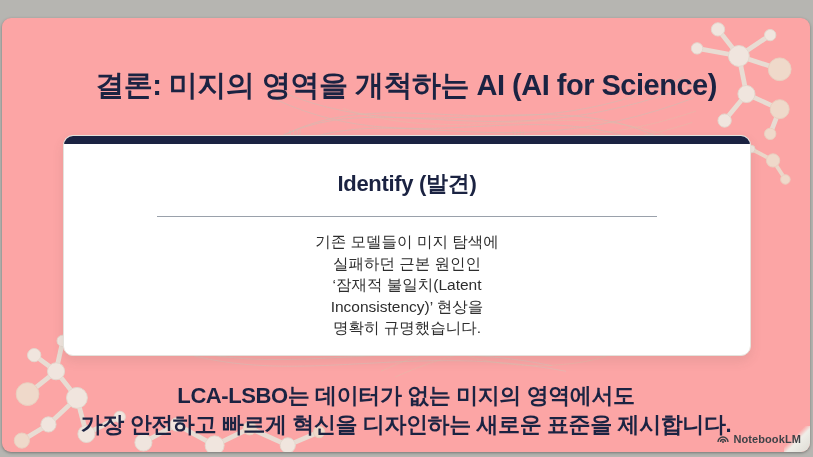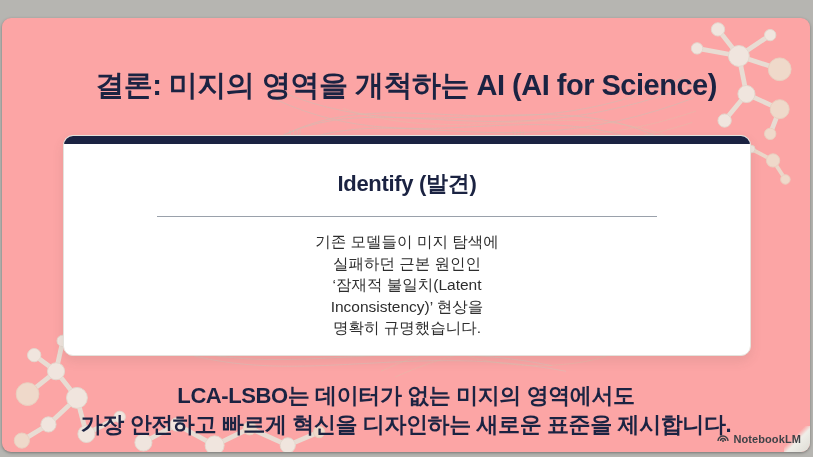--- a/index.html
+++ b/index.html
@@ -88,21 +88,21 @@
     letter-spacing: -0.4px;
     line-height: 29px;
     color: #1b2342;
     white-space: pre-line;
   }
 
   .branding {
     position: absolute;
     right: 9px; bottom: 7px;
     display: flex;
-    align-items: flex-start;
+    align-items: center;
     gap: 4px;
     color: #3f4247;
   }
   .branding-label {
     font-size: 11px;
     font-weight: 600;
     letter-spacing: 0.1px;
   }
   .fold {
     position: absolute;

